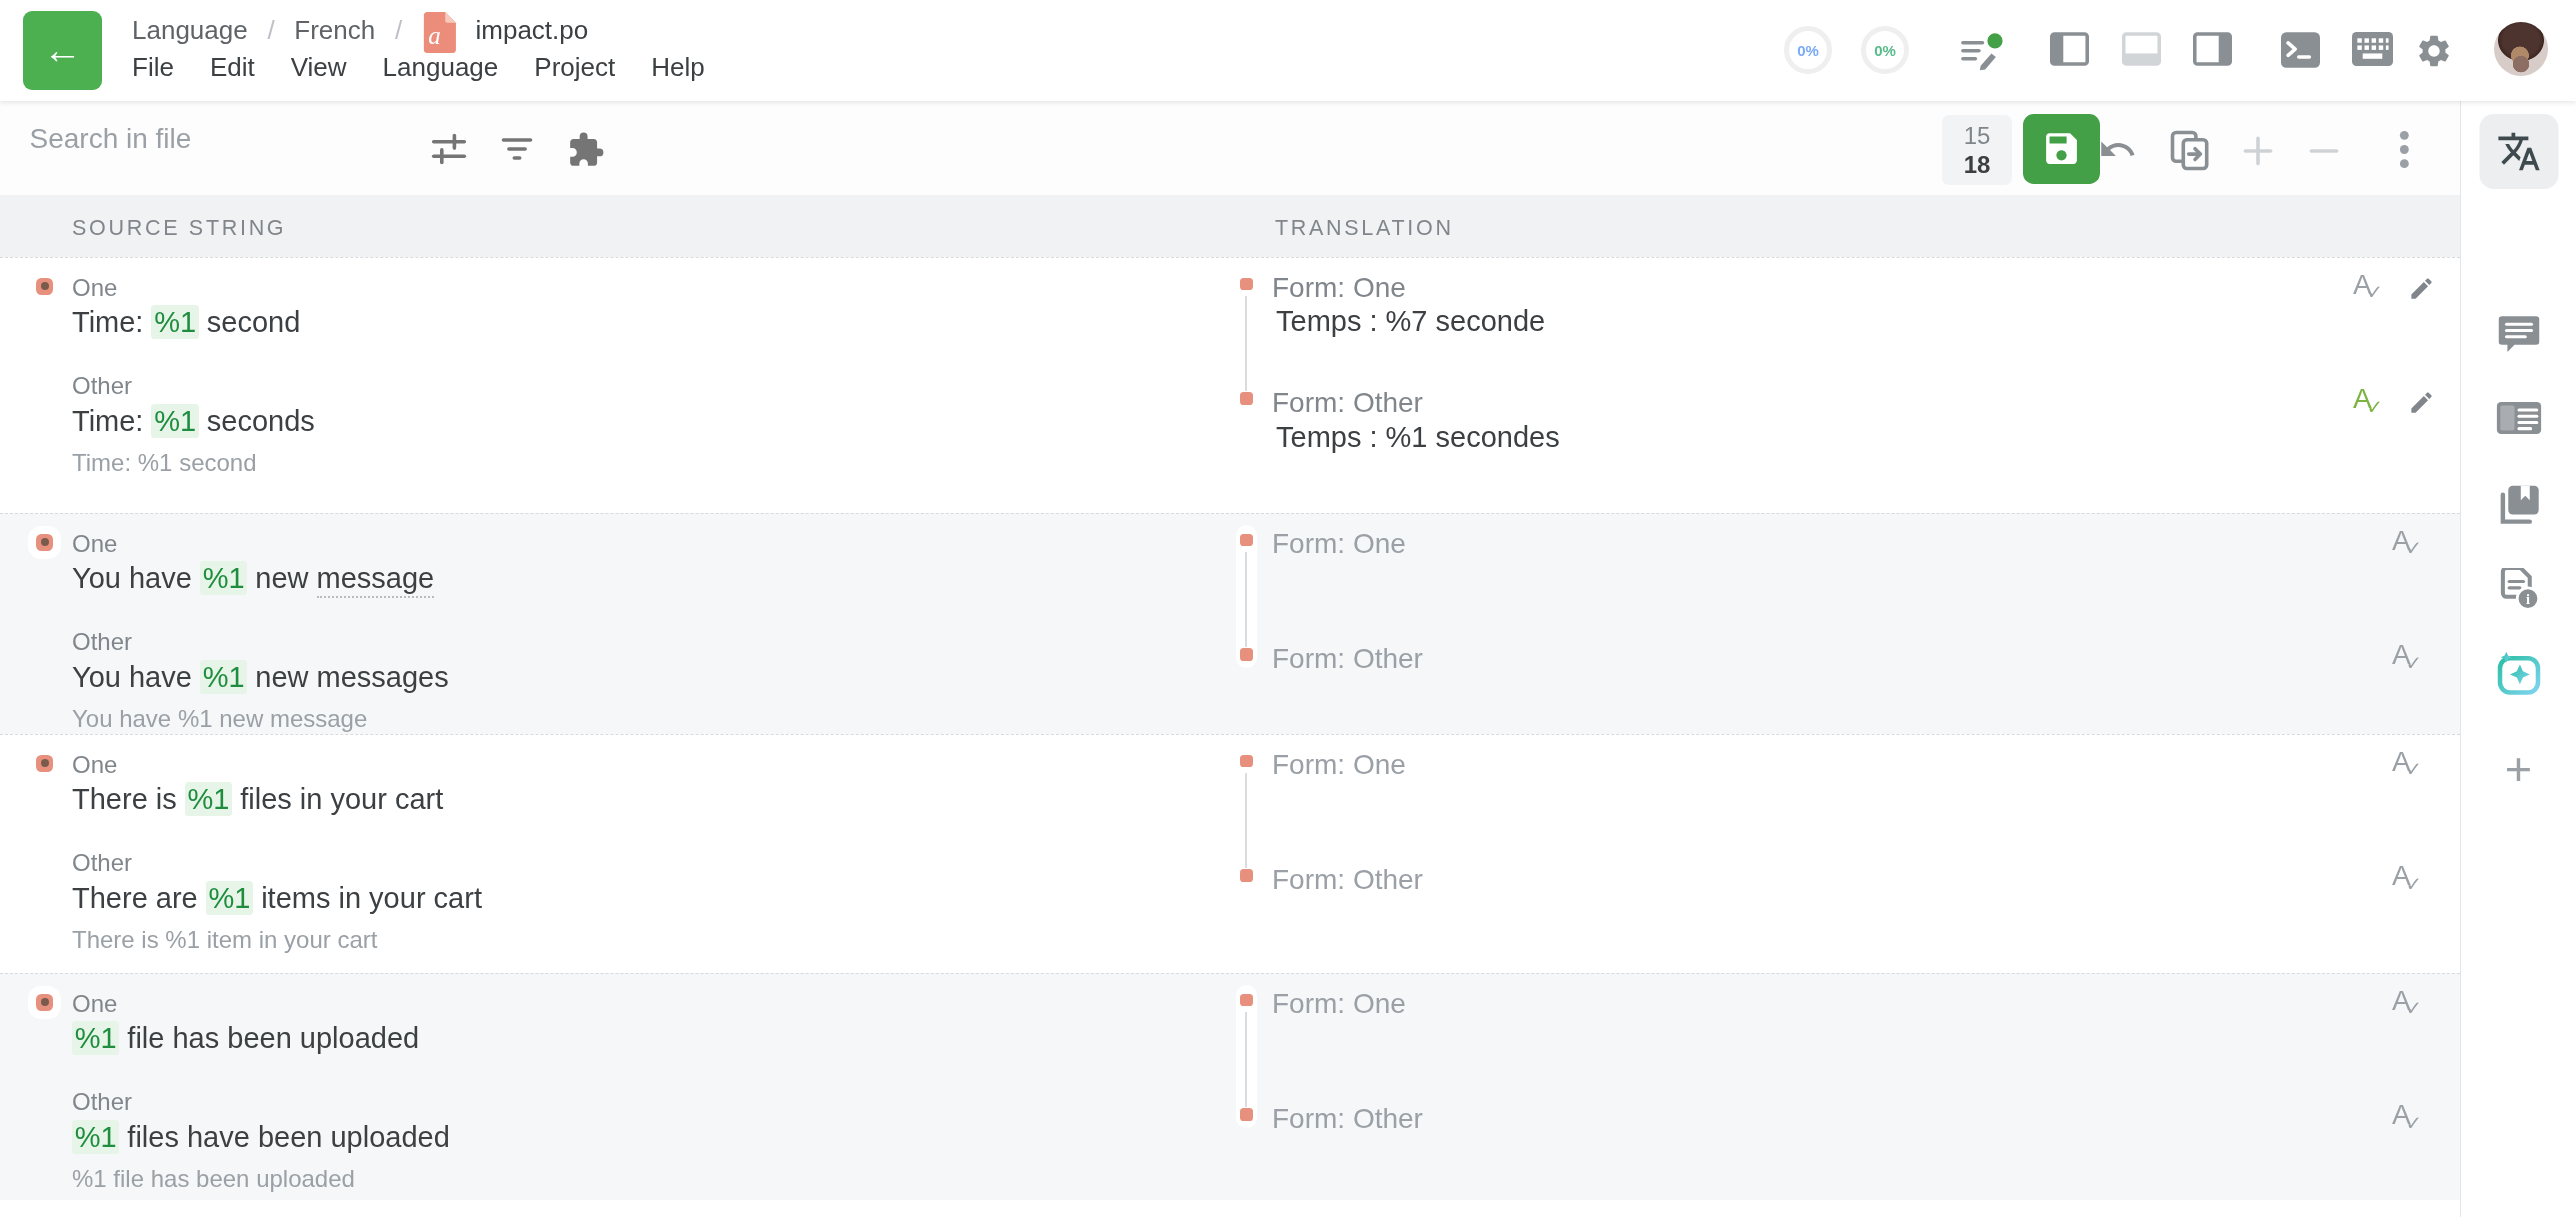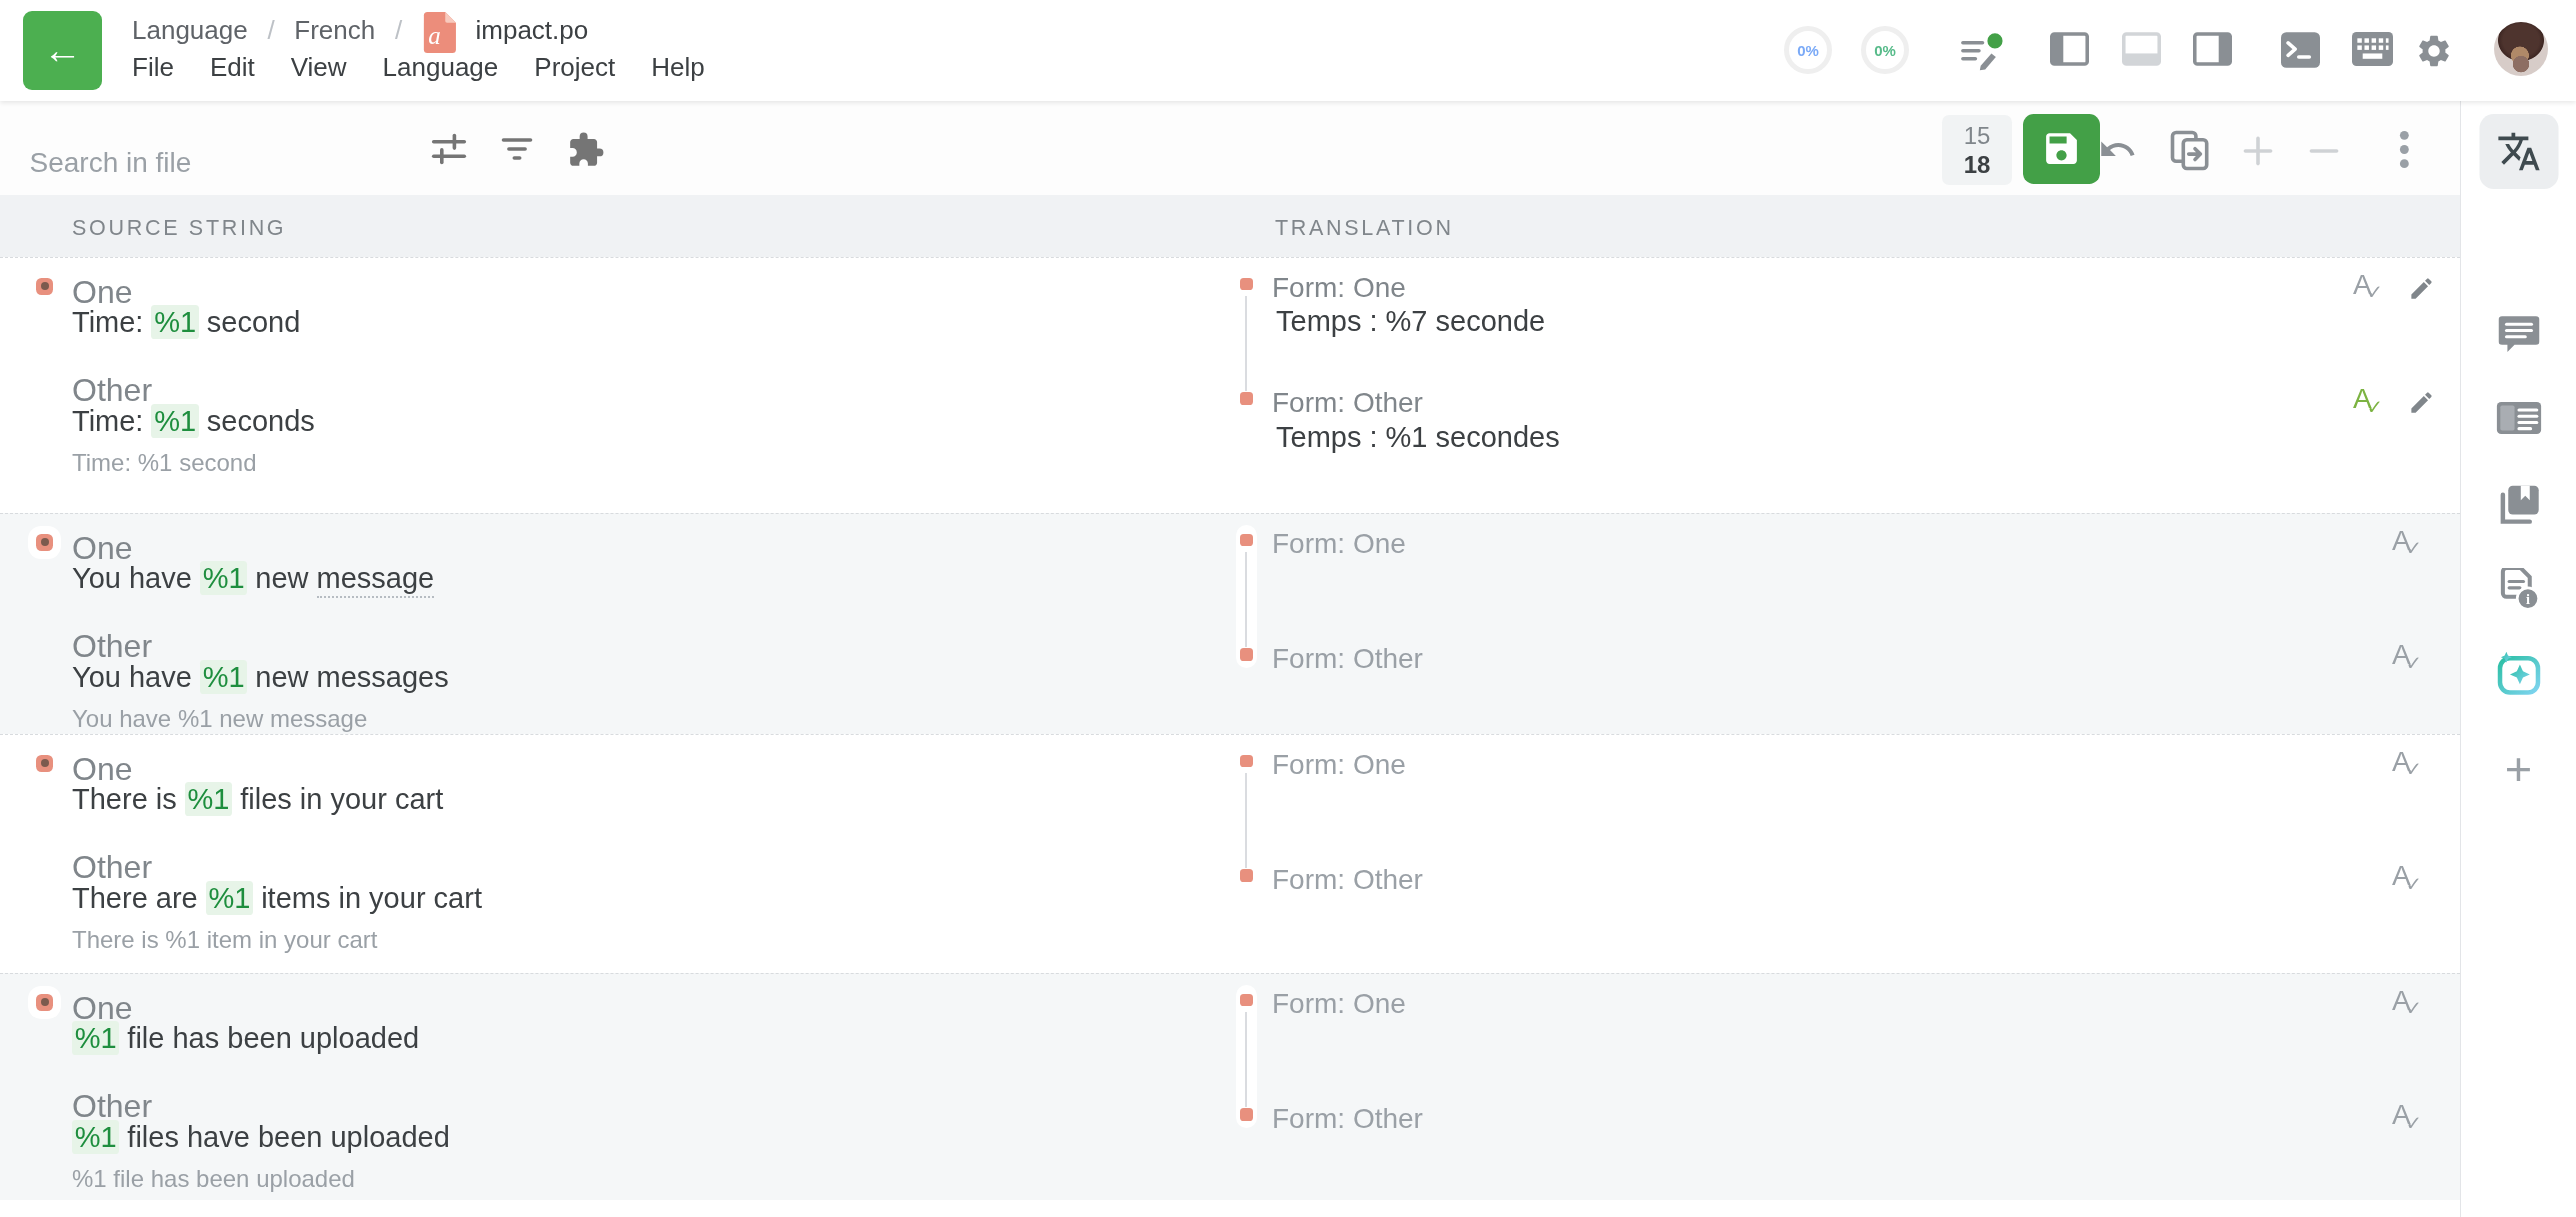--- a/index.html
+++ b/index.html
@@ -27,21 +27,21 @@
   .avatar { position:absolute; top:22.4px; width:54px; height:54px; border-radius:50%;
     background:
       radial-gradient(circle at 50% 78%, #8d6e63 0 16%, transparent 17%),
       radial-gradient(circle at 48% 62%, #b08968 0 20%, transparent 21%),
       radial-gradient(ellipse 30px 27px at 50% 34%, #4e342e 0 60%, #3e2723 75%, transparent 78%),
       radial-gradient(circle at 50% 50%, #d7ccc8 0 99%, #cfd8dc 100%);
     cursor:pointer; }
 
   
   .toolbar { position:absolute; left:0; top:101px; width:2460px; height:94px; background:#fdfdfd; }
-  .search-input { position:absolute; left:29.5px; top:32px; width:680px; height:59px; border:none; outline:none;
+  .search-input { position:absolute; left:29.5px; top:8px; width:680px; height:59px; border:none; outline:none;
     font-size:28px; color:#3c4043; background:transparent; font-family:inherit; }
   .search-input::placeholder { color:#9aa0a6; }
   .tb-ico { position:absolute; top:29.5px; cursor:pointer; }
   .counter { position:absolute; left:1942px; top:14px; width:70px; height:70px; background:#f1f3f4;
     border-radius:7.2px; display:flex; flex-direction:column; align-items:center; justify-content:center;
     font-size:24px; line-height:29.5px; }
   .counter .c-top { color:#80868b; }
   .counter .c-bot { color:#3c4043; font-weight:bold; }
   .save-btn { position:absolute; left:2023px; top:12.5px; width:77px; height:70px; background:#43a047;
     border-radius:10.7px; display:flex; align-items:center; justify-content:center; cursor:pointer; }
@@ -55,21 +55,21 @@
   
   .rows { position:absolute; left:0; top:257px; width:2460px; }
   .row { position:relative; width:2460px; border-top:0.9px dashed #d8dbde; background:#fff; }
   .row.shaded { background:#f5f7f8; }
   .src-col { position:absolute; left:0; top:0; width:1240px; height:100%; }
   .src-marker { position:absolute; left:36px; top:19.7px; width:17px; height:17px; border-radius:5.4px;
     background:#e8907e; box-shadow:0 0 0 8px var(--halo,#fff0); }
   .row.shaded .src-marker { box-shadow:0 0 0 8px #fff; }
   .src-marker::after { content:""; position:absolute; left:4.5px; top:4.5px; width:8px; height:8px;
     border-radius:50%; background:#7b5a4e; }
-  .flabel { position:absolute; left:72px; font-size:32px; color:#80868b; }
+  .flabel { position:absolute; left:72px; font-size:24px; color:#80868b; }
   .ftext { position:absolute; left:72px; font-size:29px; color:#3c4043; white-space:nowrap; }
   .fcontext { position:absolute; left:72px; font-size:24px; color:#9aa0a6; white-space:nowrap; }
   .ph { color:#1e8e3e; background:#e7f4e8; border-radius:3.6px; padding:0.9px 2.7px; }
   .uword { border-bottom:2.7px dotted #b6bcc2; padding-bottom:1.8px;margin-top:44px; }
 
   .tr-col { position:absolute; left:1240px; top:0; width:1220px; height:100%; }
   .tr-strip { position:absolute; left:-4.5px; top:10.7px; width:21.5px; height:143px; border-radius:10.7px; background:var(--rowbg,#fff); }
   .tr-marker { position:absolute; left:0; width:12.5px; height:12.5px; border-radius:3.6px; background:#e8907e; }
   .tr-line { position:absolute; left:5.4px; width:1.8px; background:#dadce0; }
   .tr-label { position:absolute; left:32px; font-size:28px; color:#80868b; white-space:nowrap; }

